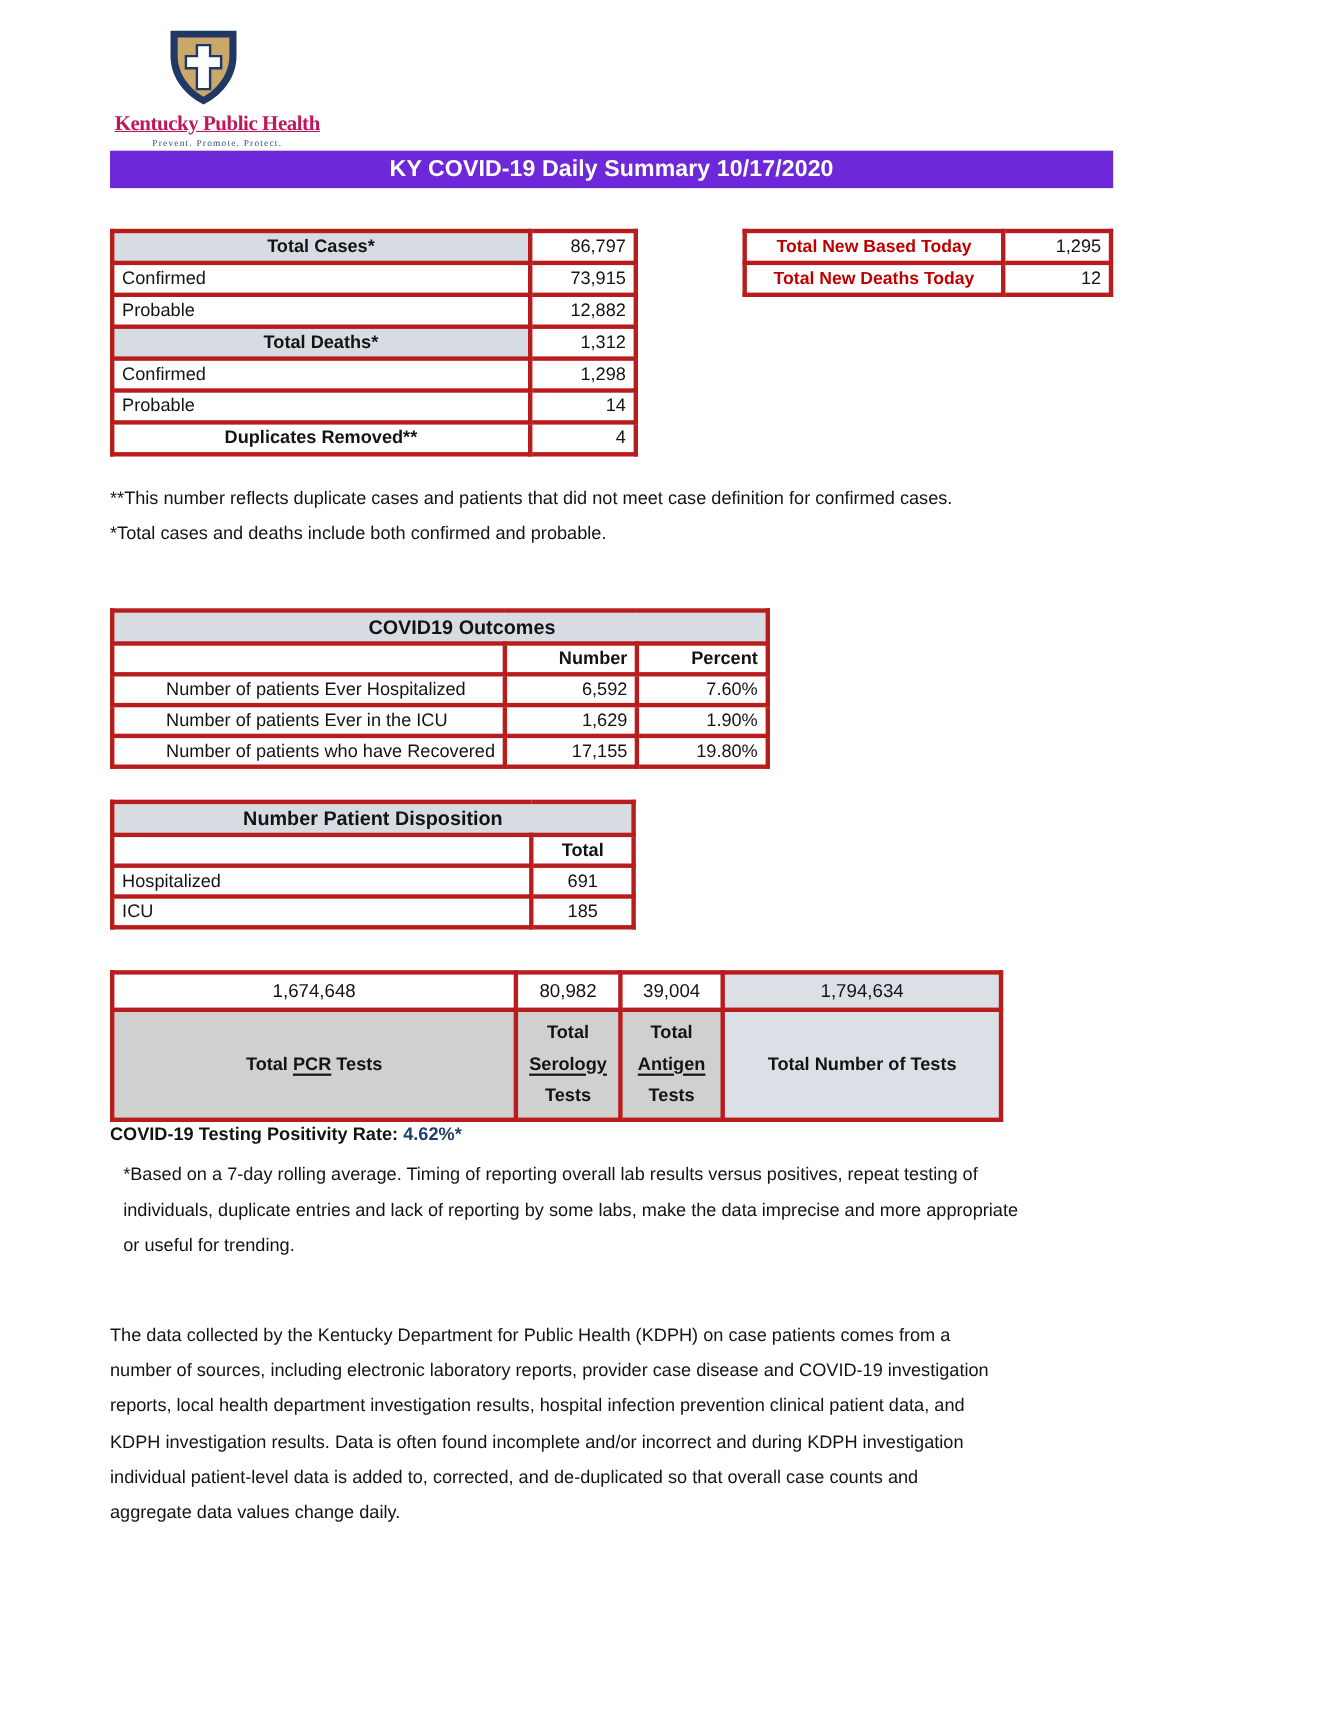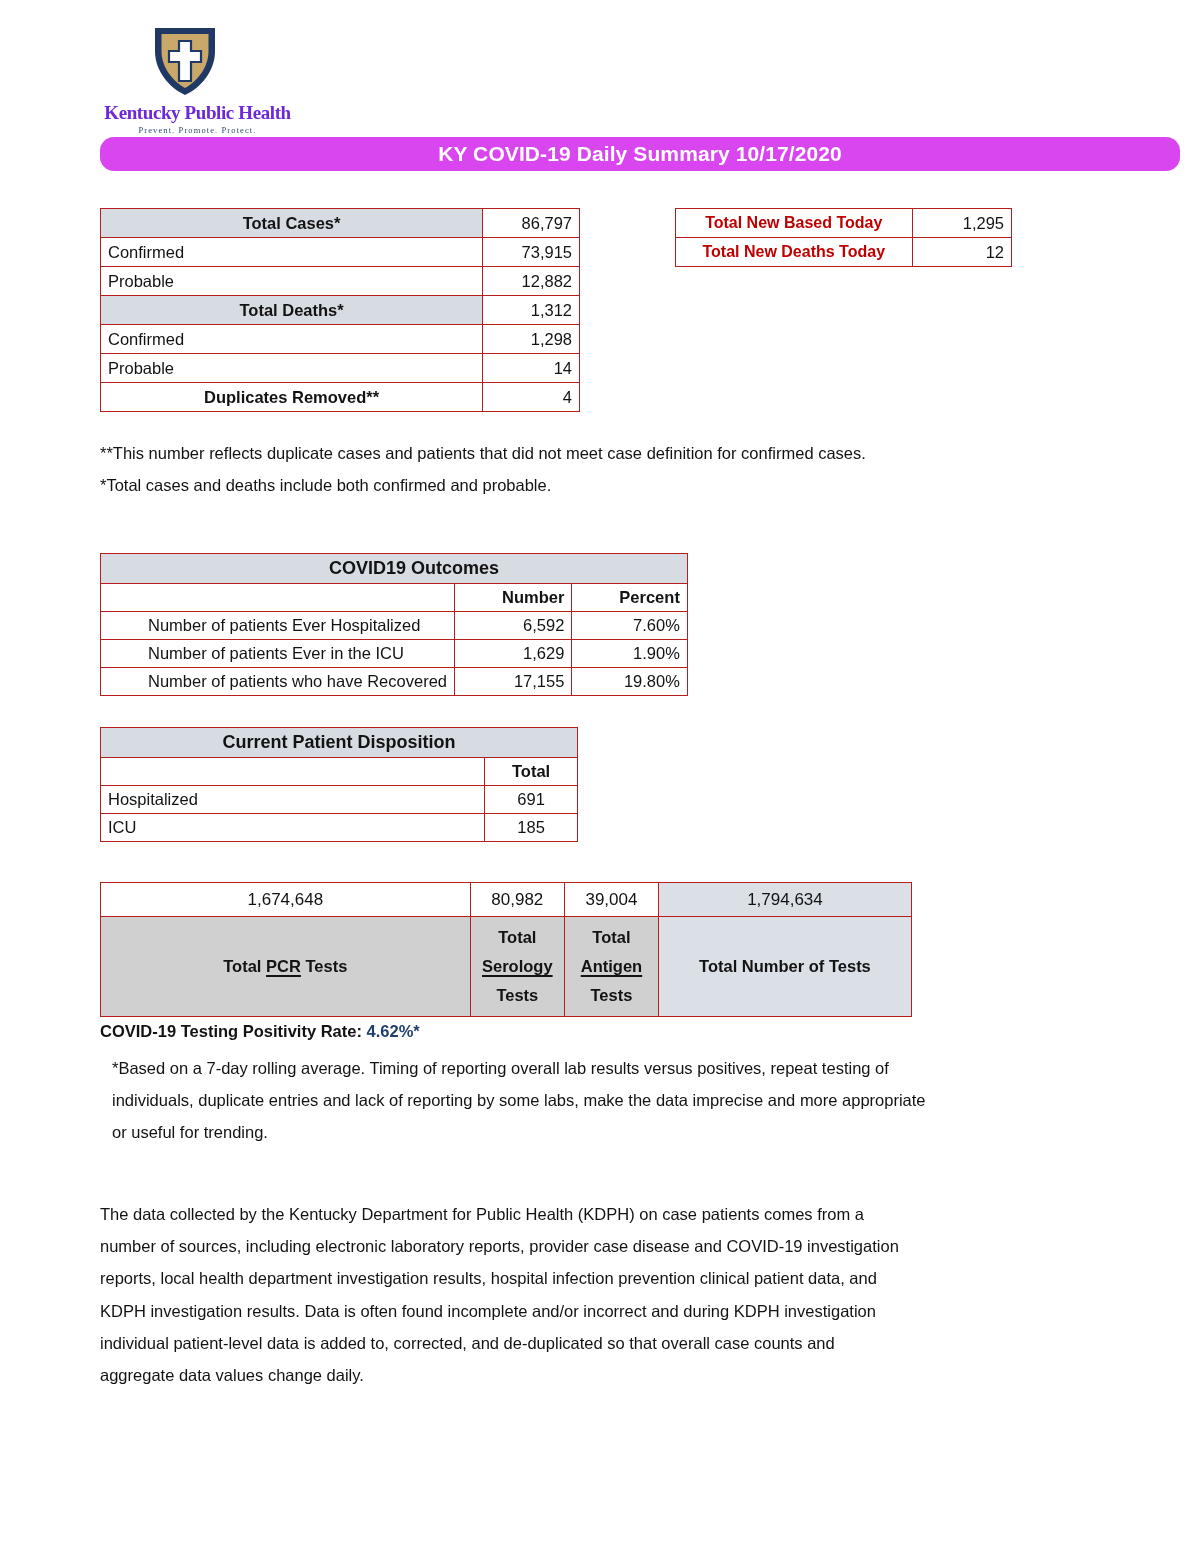--- a/index.html
+++ b/index.html
@@ -32,62 +32,62 @@
   #logo-wordmark {
     position: absolute;
     left: 0;
     top: 78px;
     width: 195px;
     text-align: center;
     font-family: "Liberation Serif", serif;
     font-weight: bold;
     font-size: 19px;
     letter-spacing: -0.4px;
-    color: #6d28d9;
+    color: #be185d;
     white-space: nowrap;
+    text-decoration: underline;
   }
   #logo-tagline {
     position: absolute;
     left: 0;
     top: 101px;
     width: 195px;
     text-align: center;
     font-family: "Liberation Serif", serif;
     font-size: 8.5px;
     letter-spacing: 1.1px;
     color: #2f4a74;
     white-space: nowrap;
   }
 
   
   #title-banner {
     position: absolute;
     left: 100px;
     top: 137px;
-    width: 1080px;
+    width: 912px;
     height: 34px;
-    background: #d946ef;
+    background: #6d28d9;
     color: #ffffff;
     font-size: 21px;
     font-weight: bold;
     display: flex;
     align-items: center;
     justify-content: center;
     letter-spacing: 0.1px;
-    border-radius: 14px;
   }
 
   
   table.grid {
     position: absolute;
     border-collapse: collapse;
     font-size: 16.5px;
   }
   table.grid td {
-    border: 1px solid #b91c1c;
+    border: 4px solid #b91c1c;
     padding: 2px 7px;
     height: 29px;
     vertical-align: middle;
     background: #ffffff;
     white-space: nowrap;
   }
   .lbl-r  { text-align: left; }
   .lbl-c  { text-align: center; font-weight: bold; }
   .lbl-l  { text-align: left; }
   .val-r  { text-align: right; }
@@ -256,21 +256,21 @@
       <td class="name lbl-l">Number of patients who have Recovered</td>
       <td class="num val-r">17,155</td>
       <td class="pct val-r">19.80%</td>
     </tr>
   </tbody>
 </table>
 
 <table class="grid" id="disposition-table">
   <tbody>
     <tr>
-      <td class="title-cell shade" colspan="2">Current Patient Disposition</td>
+      <td class="title-cell shade" colspan="2">Number Patient Disposition</td>
     </tr>
     <tr>
       <td class="name"></td>
       <td class="tot lbl-c">Total</td>
     </tr>
     <tr>
       <td class="name lbl-l">Hospitalized</td>
       <td class="tot val-c">691</td>
     </tr>
     <tr>

